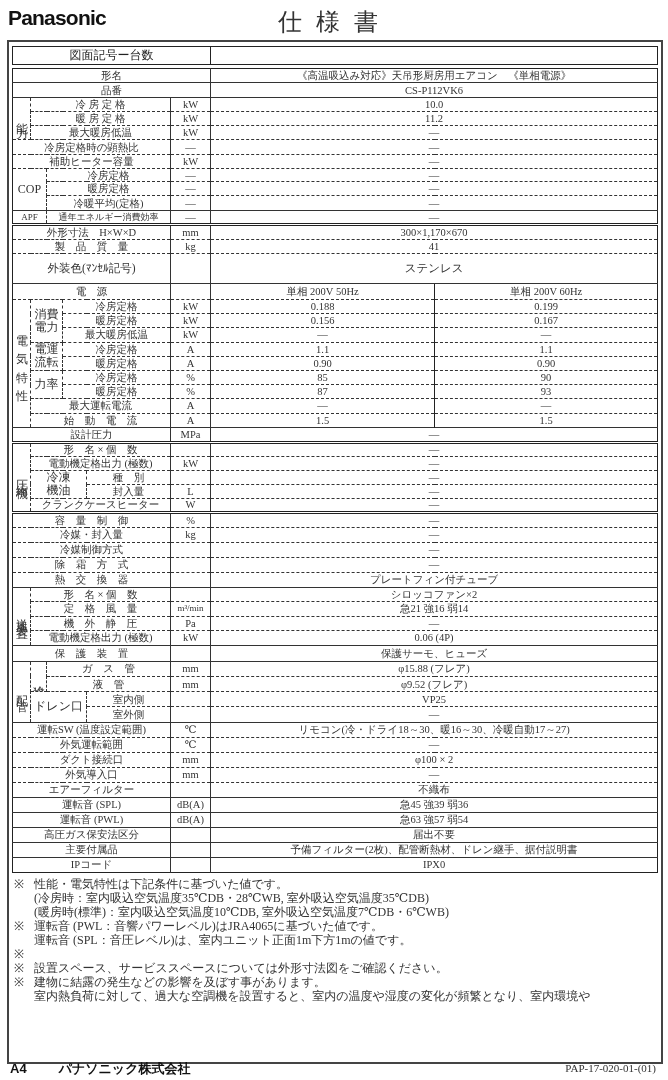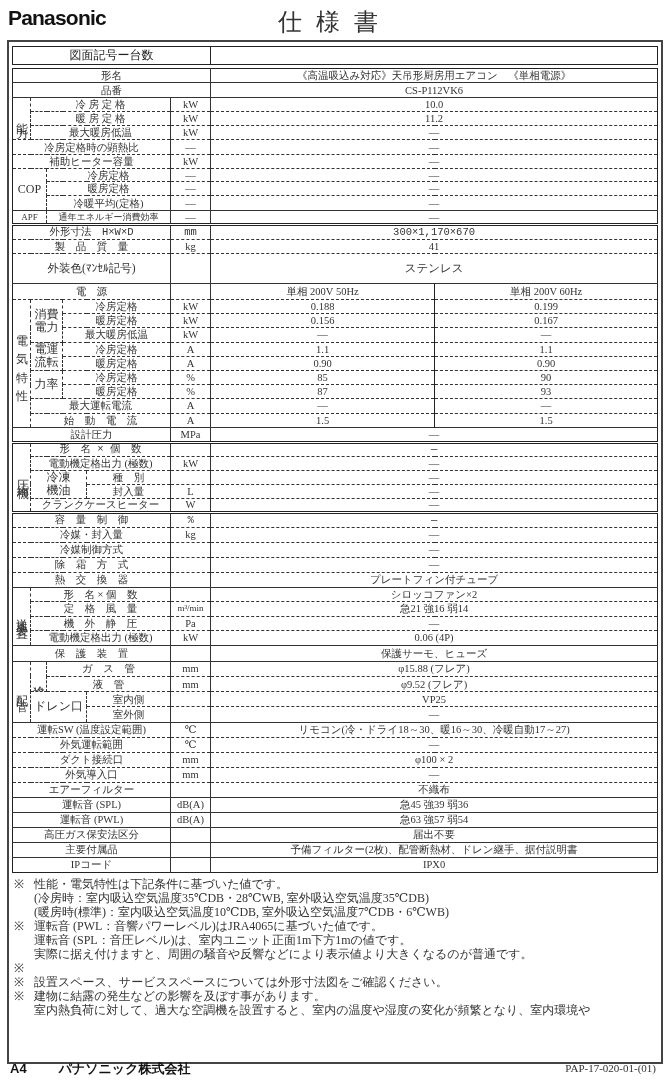--- a/index.html
+++ b/index.html
@@ -7,21 +7,21 @@
   .brand{position:absolute;left:8px;top:6px;font-family:"Liberation Sans","DejaVu Sans",sans-serif;font-weight:bold;font-size:21px;letter-spacing:-0.8px;color:#111;}
   .doc-title{position:absolute;left:260px;top:6px;width:150px;text-align:center;font-size:24px;letter-spacing:14px;color:#333;}
   .frame{position:absolute;left:7px;top:40px;width:652px;height:1020px;border:2px solid #444;}
   .t1{position:absolute;left:12px;top:46px;width:645px;border-collapse:collapse;table-layout:fixed;}
   .t1 td{border:1.5px solid #222;height:17px;font-size:12px;text-align:center;padding:0;}
   .spec{position:absolute;left:12px;top:68px;width:645px;border-collapse:collapse;table-layout:fixed;border:1.5px solid #222;}
   .spec td{border:1px dashed #333;padding:0;text-align:center;font-size:10.5px;line-height:11px;white-space:nowrap;overflow:hidden;color:#333;}
   .spec td.u,.spec td.v,.spec td.v1,.spec td.v2{border-left-style:solid;}
   .spec td.v2{border-left-color:#222;}
   .spec tr.st>td{border-top-style:solid;}
-  .spec tr.dt>td{border-top:3px double #222;font-family:Liberation Mono, monospace;}
+  .spec tr.dt>td{border-top:3px double #222;}
   .spec td.g{font-size:12px;}
   .vert{display:inline-block;writing-mode:vertical-rl;text-orientation:upright;}
   .blk{display:block;line-height:13px;}
   .small{font-size:9px !important;}
   .notes{position:absolute;left:14px;top:877px;width:640px;font-size:12px;line-height:14px;color:#333;}
   .note{display:flex;}
   .note .mark{width:20px;flex:none;}
   .note .lines span{display:block;white-space:nowrap;}
   .footer-left{position:absolute;left:10px;top:1060px;font-family:"Liberation Sans","DejaVu Sans",sans-serif;font-weight:bold;font-size:13px;color:#111;}
   .footer-left span+span{margin-left:32px;}
@@ -385,21 +385,20 @@
       <span>性能・電気特性は下記条件に基づいた値です。</span>
       <span>(冷房時：室内吸込空気温度35℃DB・28℃WB, 室外吸込空気温度35℃DB)</span>
       <span>(暖房時(標準)：室内吸込空気温度10℃DB, 室外吸込空気温度7℃DB・6℃WB)</span>
     </div>
   </div>
   <div class="note">
     <span class="mark">※</span>
     <div class="lines">
       <span>運転音 (PWL：音響パワーレベル)はJRA4065に基づいた値です。</span>
       <span>運転音 (SPL：音圧レベル)は、室内ユニット正面1m下方1mの値です。</span>
-      <span>実際に据え付けますと、周囲の騒音や反響などにより表示値より大きくなるのが普通です。</span>
     </div>
   </div>
   <div class="note">
     <span class="mark">※</span>
   </div>
   <div class="note">
     <span class="mark">※</span>
     <div class="lines">
       <span>設置スペース、サービススペースについては外形寸法図をご確認ください。</span>
     </div>

